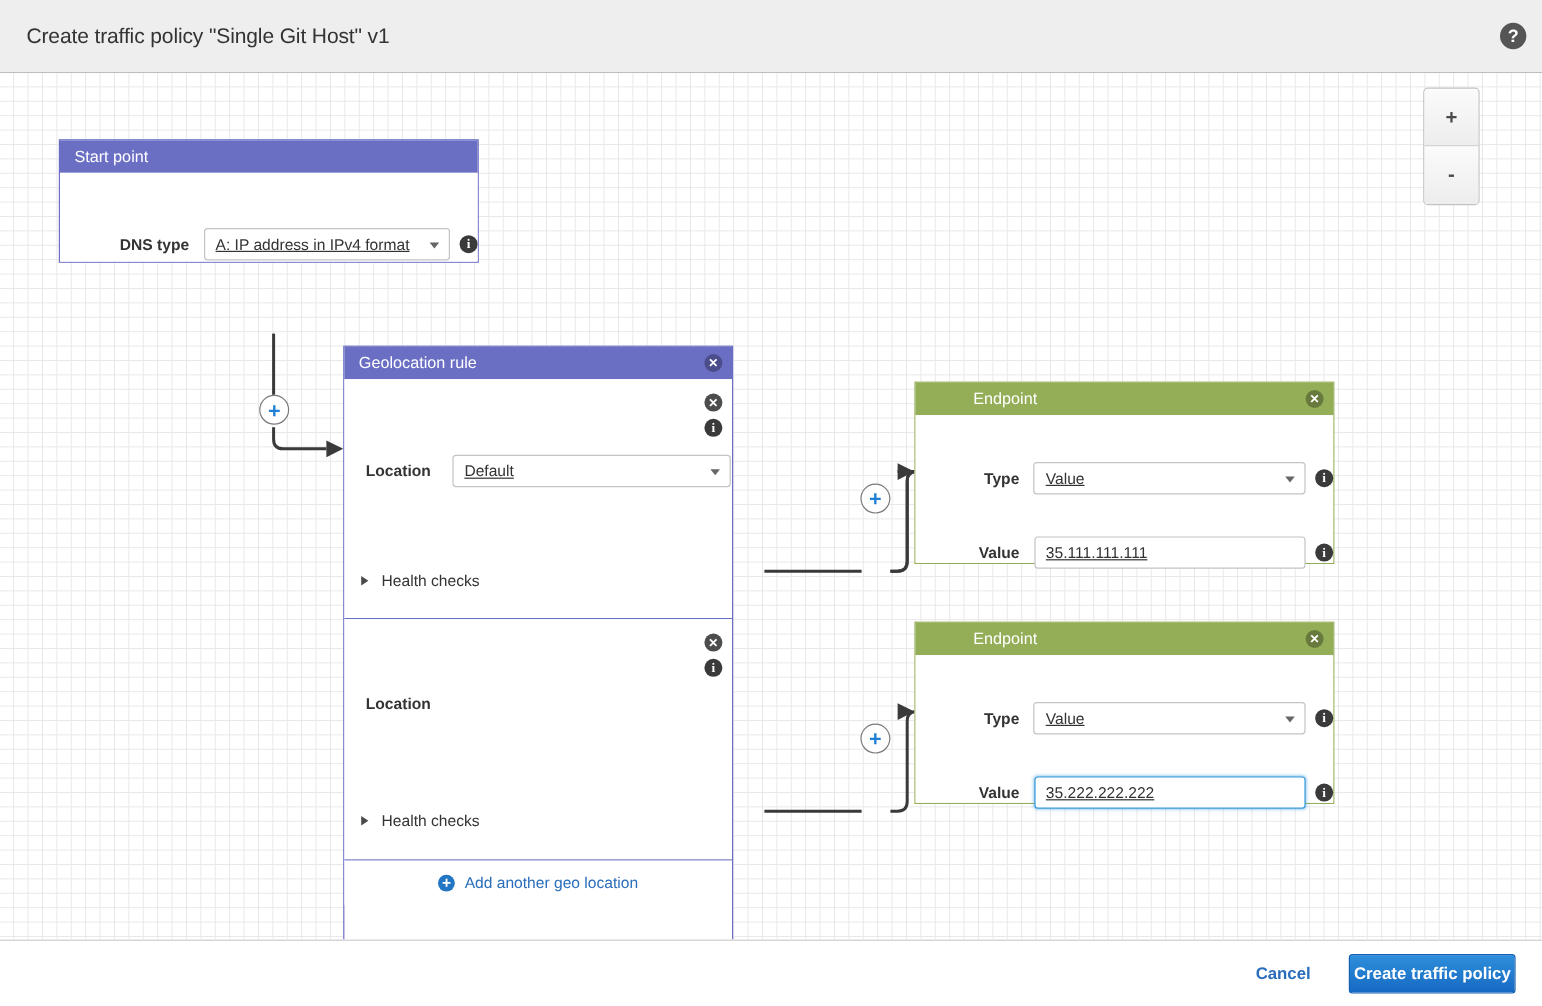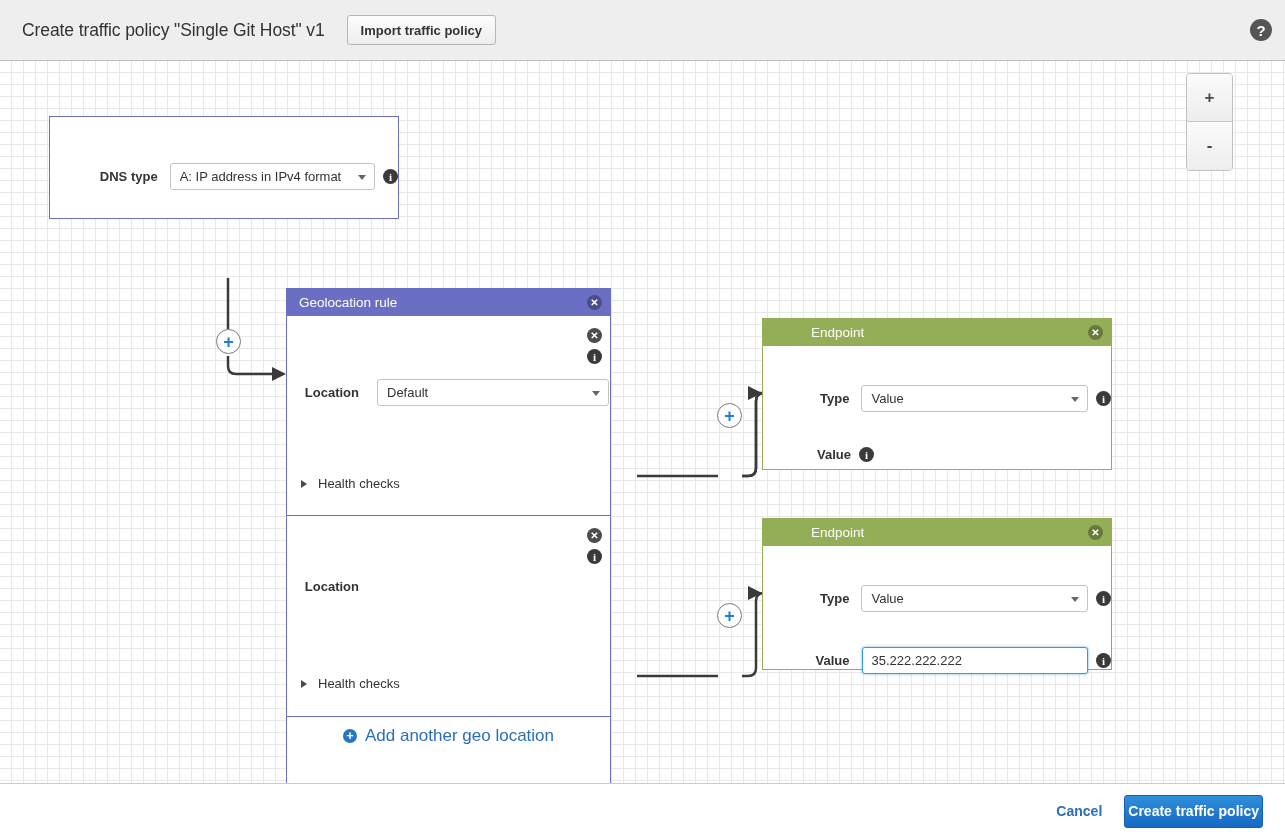--- a/index.html
+++ b/index.html
@@ -112,20 +112,21 @@
     background: #ffffff;
     border: 1px solid #c4c4c4;
     border-radius: 3px;
     font-family: "Liberation Sans", sans-serif;
     font-size: 13px;
     color: #333333;
     padding: 0 22px 0 9px;
     display: flex; align-items: center;
     position: relative;
     cursor: pointer;
+    text-decoration: underline;
   }
   .finput { cursor: text; padding-right: 9px; }
   .finput.focused {
     border: 1px solid #3a9bdc;
     box-shadow: 0 0 3px rgba(58,155,220,0.75);
   }
   .caret {
     position: absolute; right: 8px; top: 50%;
     margin-top: -2px;
     width: 0; height: 0;
@@ -179,21 +180,21 @@
     background: #ffffff;
   }
   .addgeo .plusc {
     width: 14px; height: 14px; border-radius: 50%;
     background: #2276c4; color: #ffffff;
     font-size: 13px; font-weight: bold; line-height: 12px;
     display: flex; align-items: center; justify-content: center;
     margin-right: 8px;
     font-family: "Liberation Sans", sans-serif;
   }
-  .addgeo .lbl { font-size: 17px; color: #2a6ebb; }
+  .addgeo .lbl { font-size: 13px; color: #2a6ebb; }
 
   
   .wire-plus {
     position: absolute;
     width: 25px; height: 25px; border-radius: 50%;
     background: #ffffff;
     border: 1.5px solid #7a7a7a;
     display: flex; align-items: center; justify-content: center;
     cursor: pointer;
     z-index: 5;
@@ -205,20 +206,21 @@
   }
 
   
   .bottombar {
     position: absolute; bottom: 0; left: 0;
     width: 1285px; height: 55px;
     background: #ffffff;
     border-top: 1px solid #cccccc;
     display: flex; align-items: center; justify-content: flex-end;
     padding-right: 22px;
+    gap: 10px;
   }
   .cancel-lnk {
     font-size: 14px; font-weight: bold; color: #2a6ebb;
     margin-right: 22px; cursor: pointer;
     background: none; border: none;
     font-family: "Liberation Sans", sans-serif;
   }
   .primary-btn {
     height: 33px; padding: 0 3px;
     background: linear-gradient(to bottom, #2e8fdb 0%, #1669c2 100%);
@@ -228,21 +230,20 @@
     font-family: "Liberation Sans", sans-serif;
     cursor: pointer;
     text-align: center;
   }
 </style>
 </head>
 <body>
 
 <div class="topbar">
   <div class="page-title">Create traffic policy "Single Git Host" v1</div>
-  <button class="import-btn">Import traffic policy</button>
   <div class="help-icon">?</div>
 </div>
 
 <div class="canvas">
 
   <svg class="wires">
 
     <path d="M 228,217 L 228,268" stroke="#3a3a3a" stroke-width="2.5" fill="none"></path>
 
     <path d="M 228,295 L 228,305 Q 228,313 236,313 L 272,313" stroke="#3a3a3a" stroke-width="2.5" fill="none"></path>
@@ -264,20 +265,23 @@
     <span>+</span>
   </div>
   <div class="wire-plus" style="left:717px; top:342px;">
     <span>+</span>
   </div>
   <div class="wire-plus" style="left:717px; top:542px;">
     <span>+</span>
   </div>
 
   <div class="node purple" style="left:49px; top:55px; width:350px; height:103px;">
+    <div class="node-hd">
+      <div class="ttl">Start point</div>
+    </div>
     <div class="node-bd" style="height:74px; position:relative;">
       <div class="frow" style="position:absolute; left:0; top:25px; width:100%;">
         <div class="flabel" style="width:118px;">DNS type</div>
         <div class="fselect" style="margin-left:12px; width:222px;">
           <span>A: IP address in IPv4 format</span>
           <span class="caret"></span>
         </div>
         <div class="ico-info" style="margin-left:8px;">i</div>
       </div>
     </div>
@@ -332,20 +336,23 @@
       <div class="frow" style="position:absolute; left:0; top:18px; width:100%;">
         <div class="flabel" style="width:88px;">Type</div>
         <div class="fselect" style="margin-left:12px; width:230px;">
           <span>Value</span>
           <span class="caret"></span>
         </div>
         <div class="ico-info" style="margin-left:8px;">i</div>
       </div>
       <div class="frow" style="position:absolute; left:0; top:80px; width:100%;">
         <div class="flabel" style="width:88px;">Value</div>
+        <div class="finput" style="margin-left:12px; width:230px;">
+          <span>35.111.111.111</span>
+        </div>
         <div class="ico-info" style="margin-left:8px;">i</div>
       </div>
     </div>
   </div>
 
   <div class="node green" style="left:762px; top:457px; width:350px; height:152px;">
     <div class="node-hd">
       <div class="ttl">Endpoint</div>
       <div class="hd-close">✕</div>
     </div>

